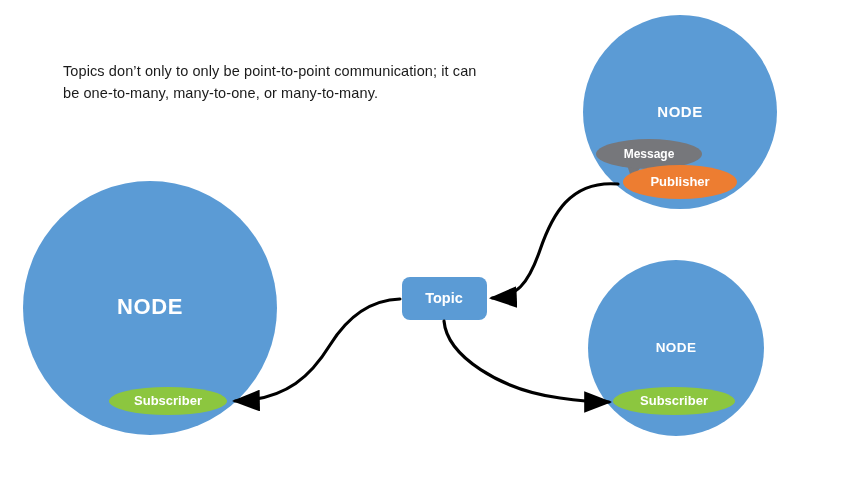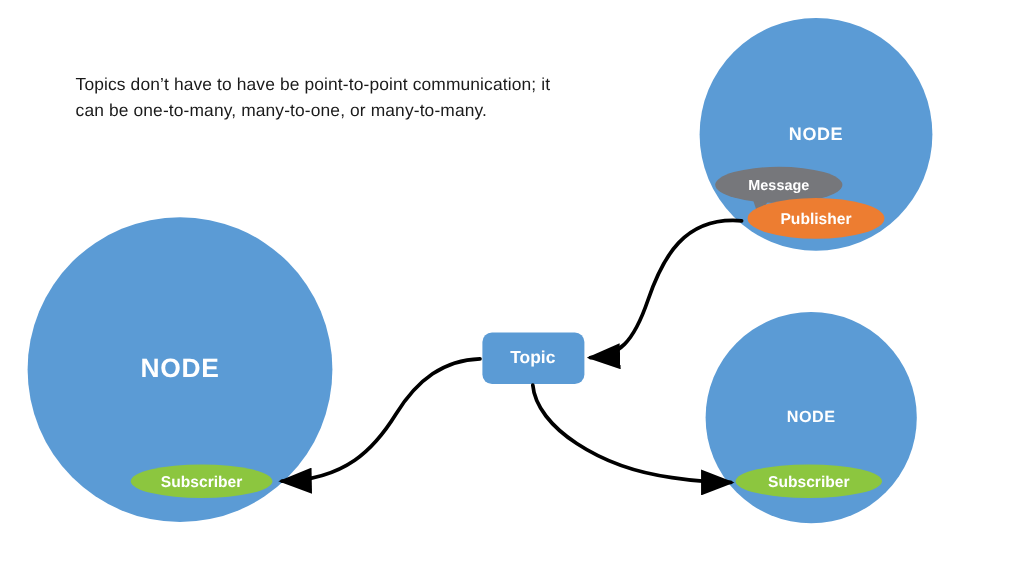--- a/index.html
+++ b/index.html
@@ -90,15 +90,15 @@
     <rect x="402" y="277" width="85" height="43" rx="8" ry="8" fill="#5B9BD5"></rect>
     <text class="svg-label topic-label" x="444" y="299">Topic</text>
 
     <path d="M 618 184 C 570 180, 552 215, 540 250 C 528 285, 516 297, 492 298" fill="none" stroke="#000000" stroke-width="3.1" stroke-linecap="round" marker-end="url(#arrowhead)"></path>
 
     <path d="M 400 299 C 370 300, 348 316, 330 345 C 312 374, 288 400, 235 401" fill="none" stroke="#000000" stroke-width="3.1" stroke-linecap="round" marker-end="url(#arrowhead)"></path>
 
     <path d="M 444 321 C 447 356, 500 390, 560 398 C 580 401, 598 402, 609 402" fill="none" stroke="#000000" stroke-width="3.1" stroke-linecap="round" marker-end="url(#arrowhead)"></path>
   </svg>
 
-  <div class="caption">Topics don’t have to have be point-to-point communication; it can be one-to-many, many-to-one, or many-to-many.</div>
+  <div class="caption">Topics don’t only to only be point-to-point communication; it can be one-to-many, many-to-one, or many-to-many.</div>
 
 </div>
 
 </body></html>

